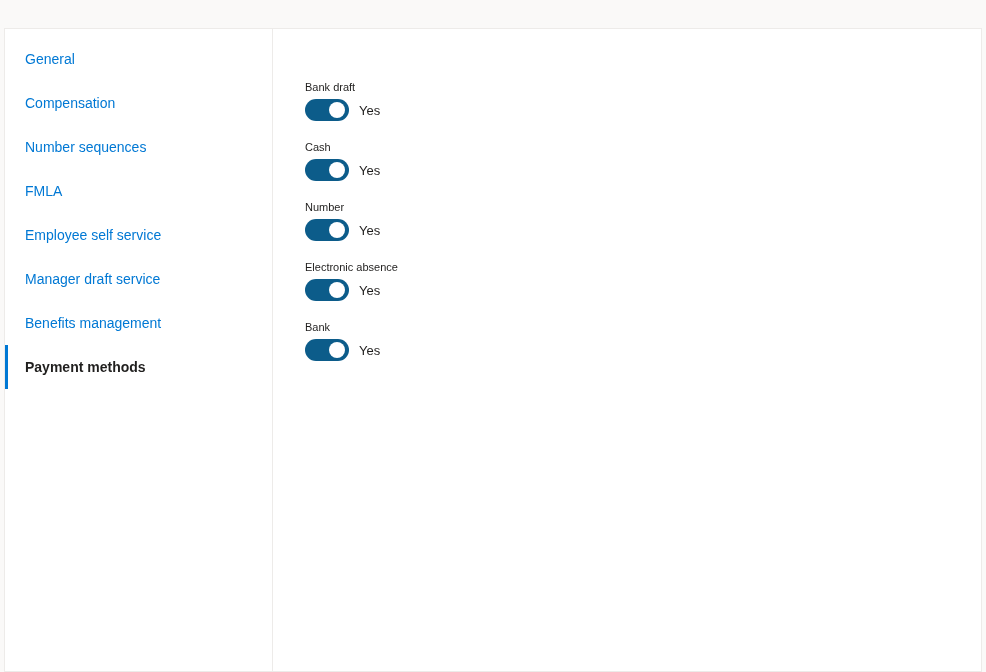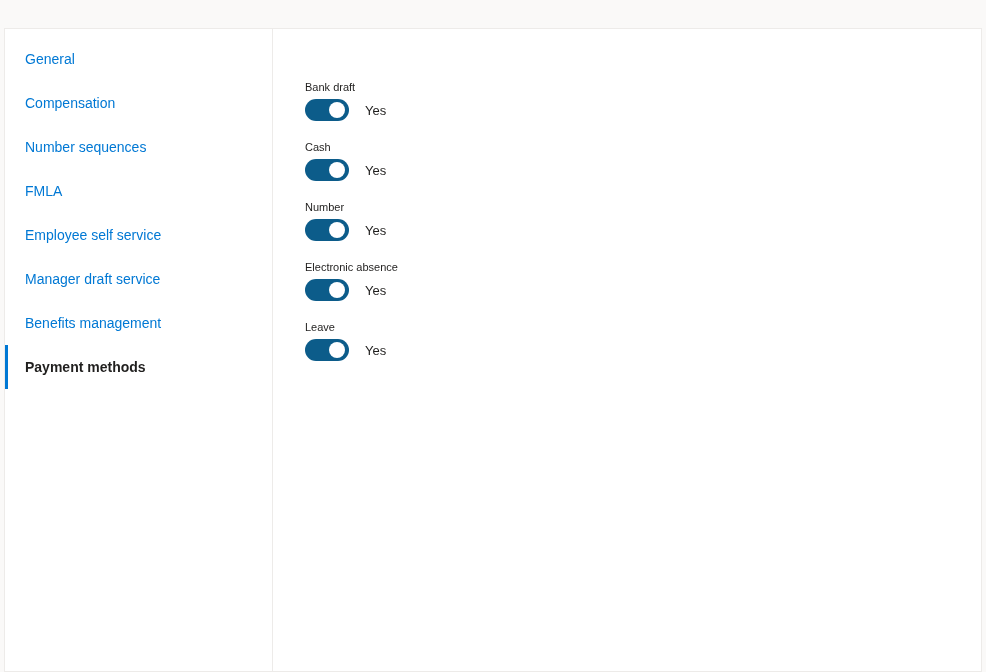--- a/index.html
+++ b/index.html
@@ -114,21 +114,21 @@
 
     .payment-option-label {
       font-size: 11px;
       color: #201f1e;
       margin-bottom: 6px;
     }
 
     .toggle-row {
       display: flex;
       align-items: center;
-      gap: 16px;
+      gap: 10px;
     }
 
     .toggle-switch {
       position: relative;
       width: 44px;
       height: 22px;
       cursor: pointer;
     }
 
     .toggle-switch input {
@@ -234,21 +234,21 @@
           <div class="toggle-row">
             <label class="toggle-switch">
               <input type="checkbox" checked="" style="">
               <div class="toggle-track"></div>
               <div class="toggle-thumb"></div>
             </label>
             <span class="toggle-value">Yes</span>
           </div>
         </div>
         <div class="payment-option">
-          <div class="payment-option-label">Leave</div>
+          <div class="payment-option-label">Bank</div>
           <div class="toggle-row">
             <label class="toggle-switch">
               <input type="checkbox" checked="" style="">
               <div class="toggle-track"></div>
               <div class="toggle-thumb"></div>
             </label>
             <span class="toggle-value">Yes</span>
           </div>
         </div>
       </div>

